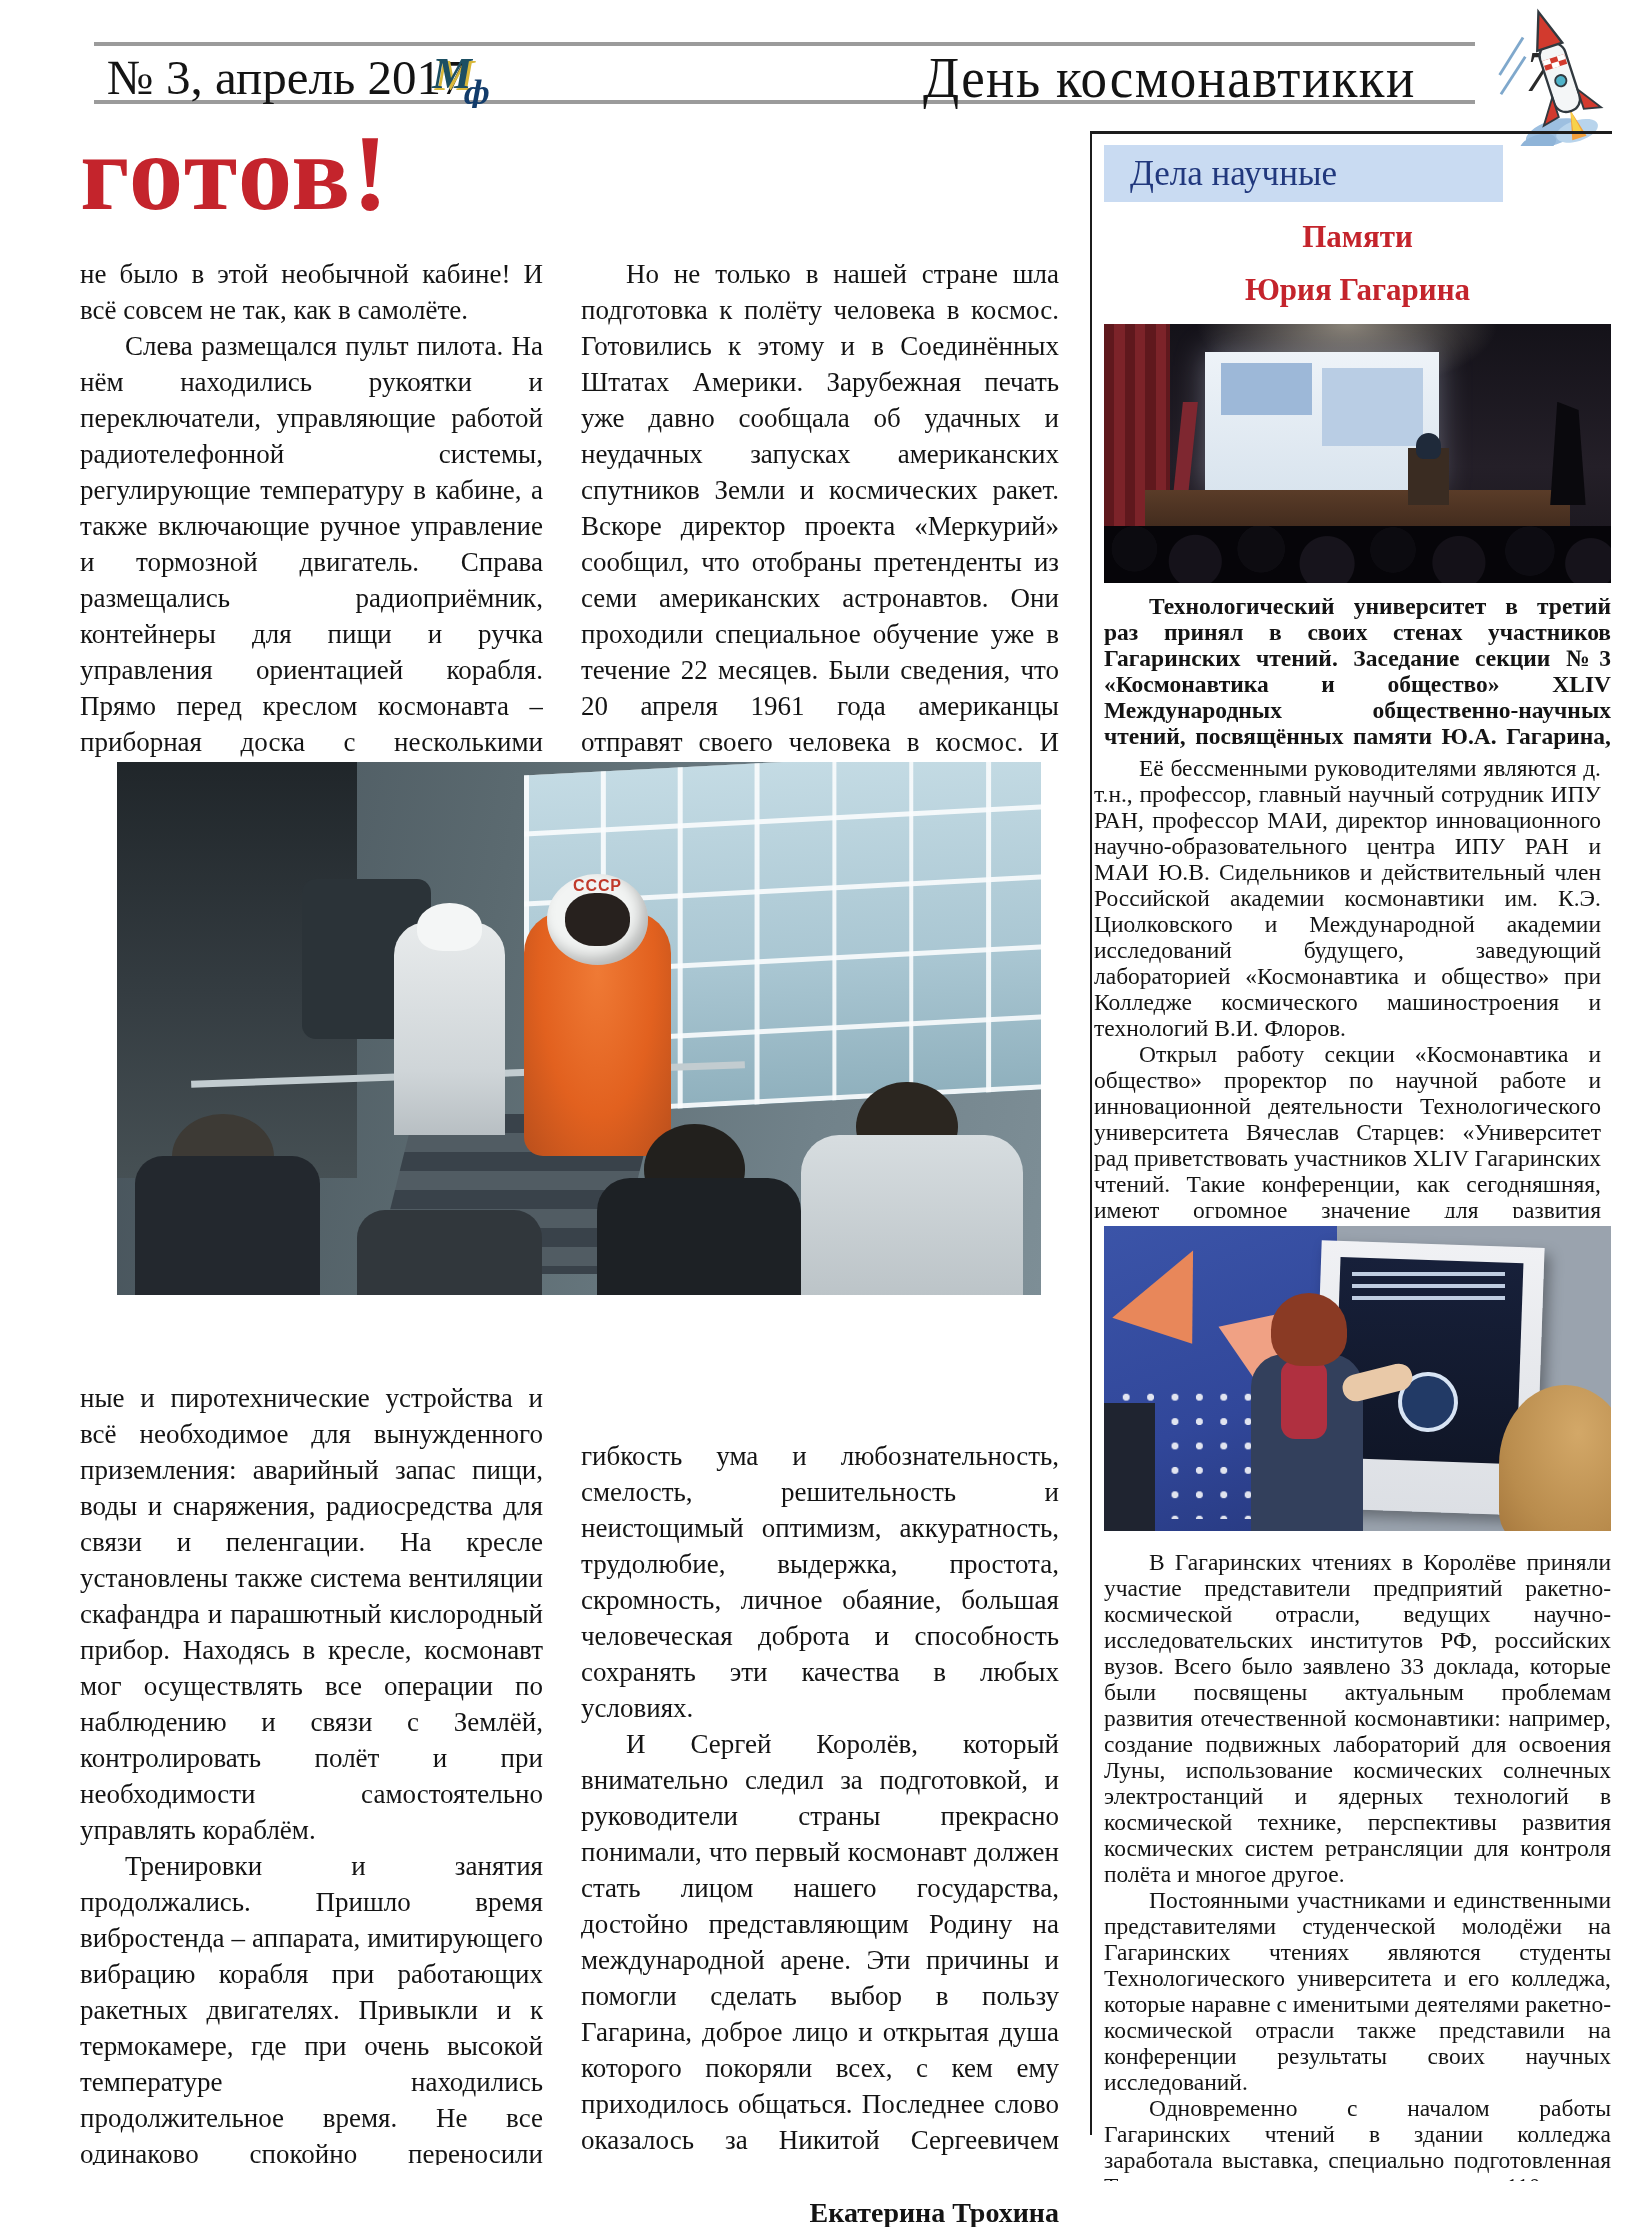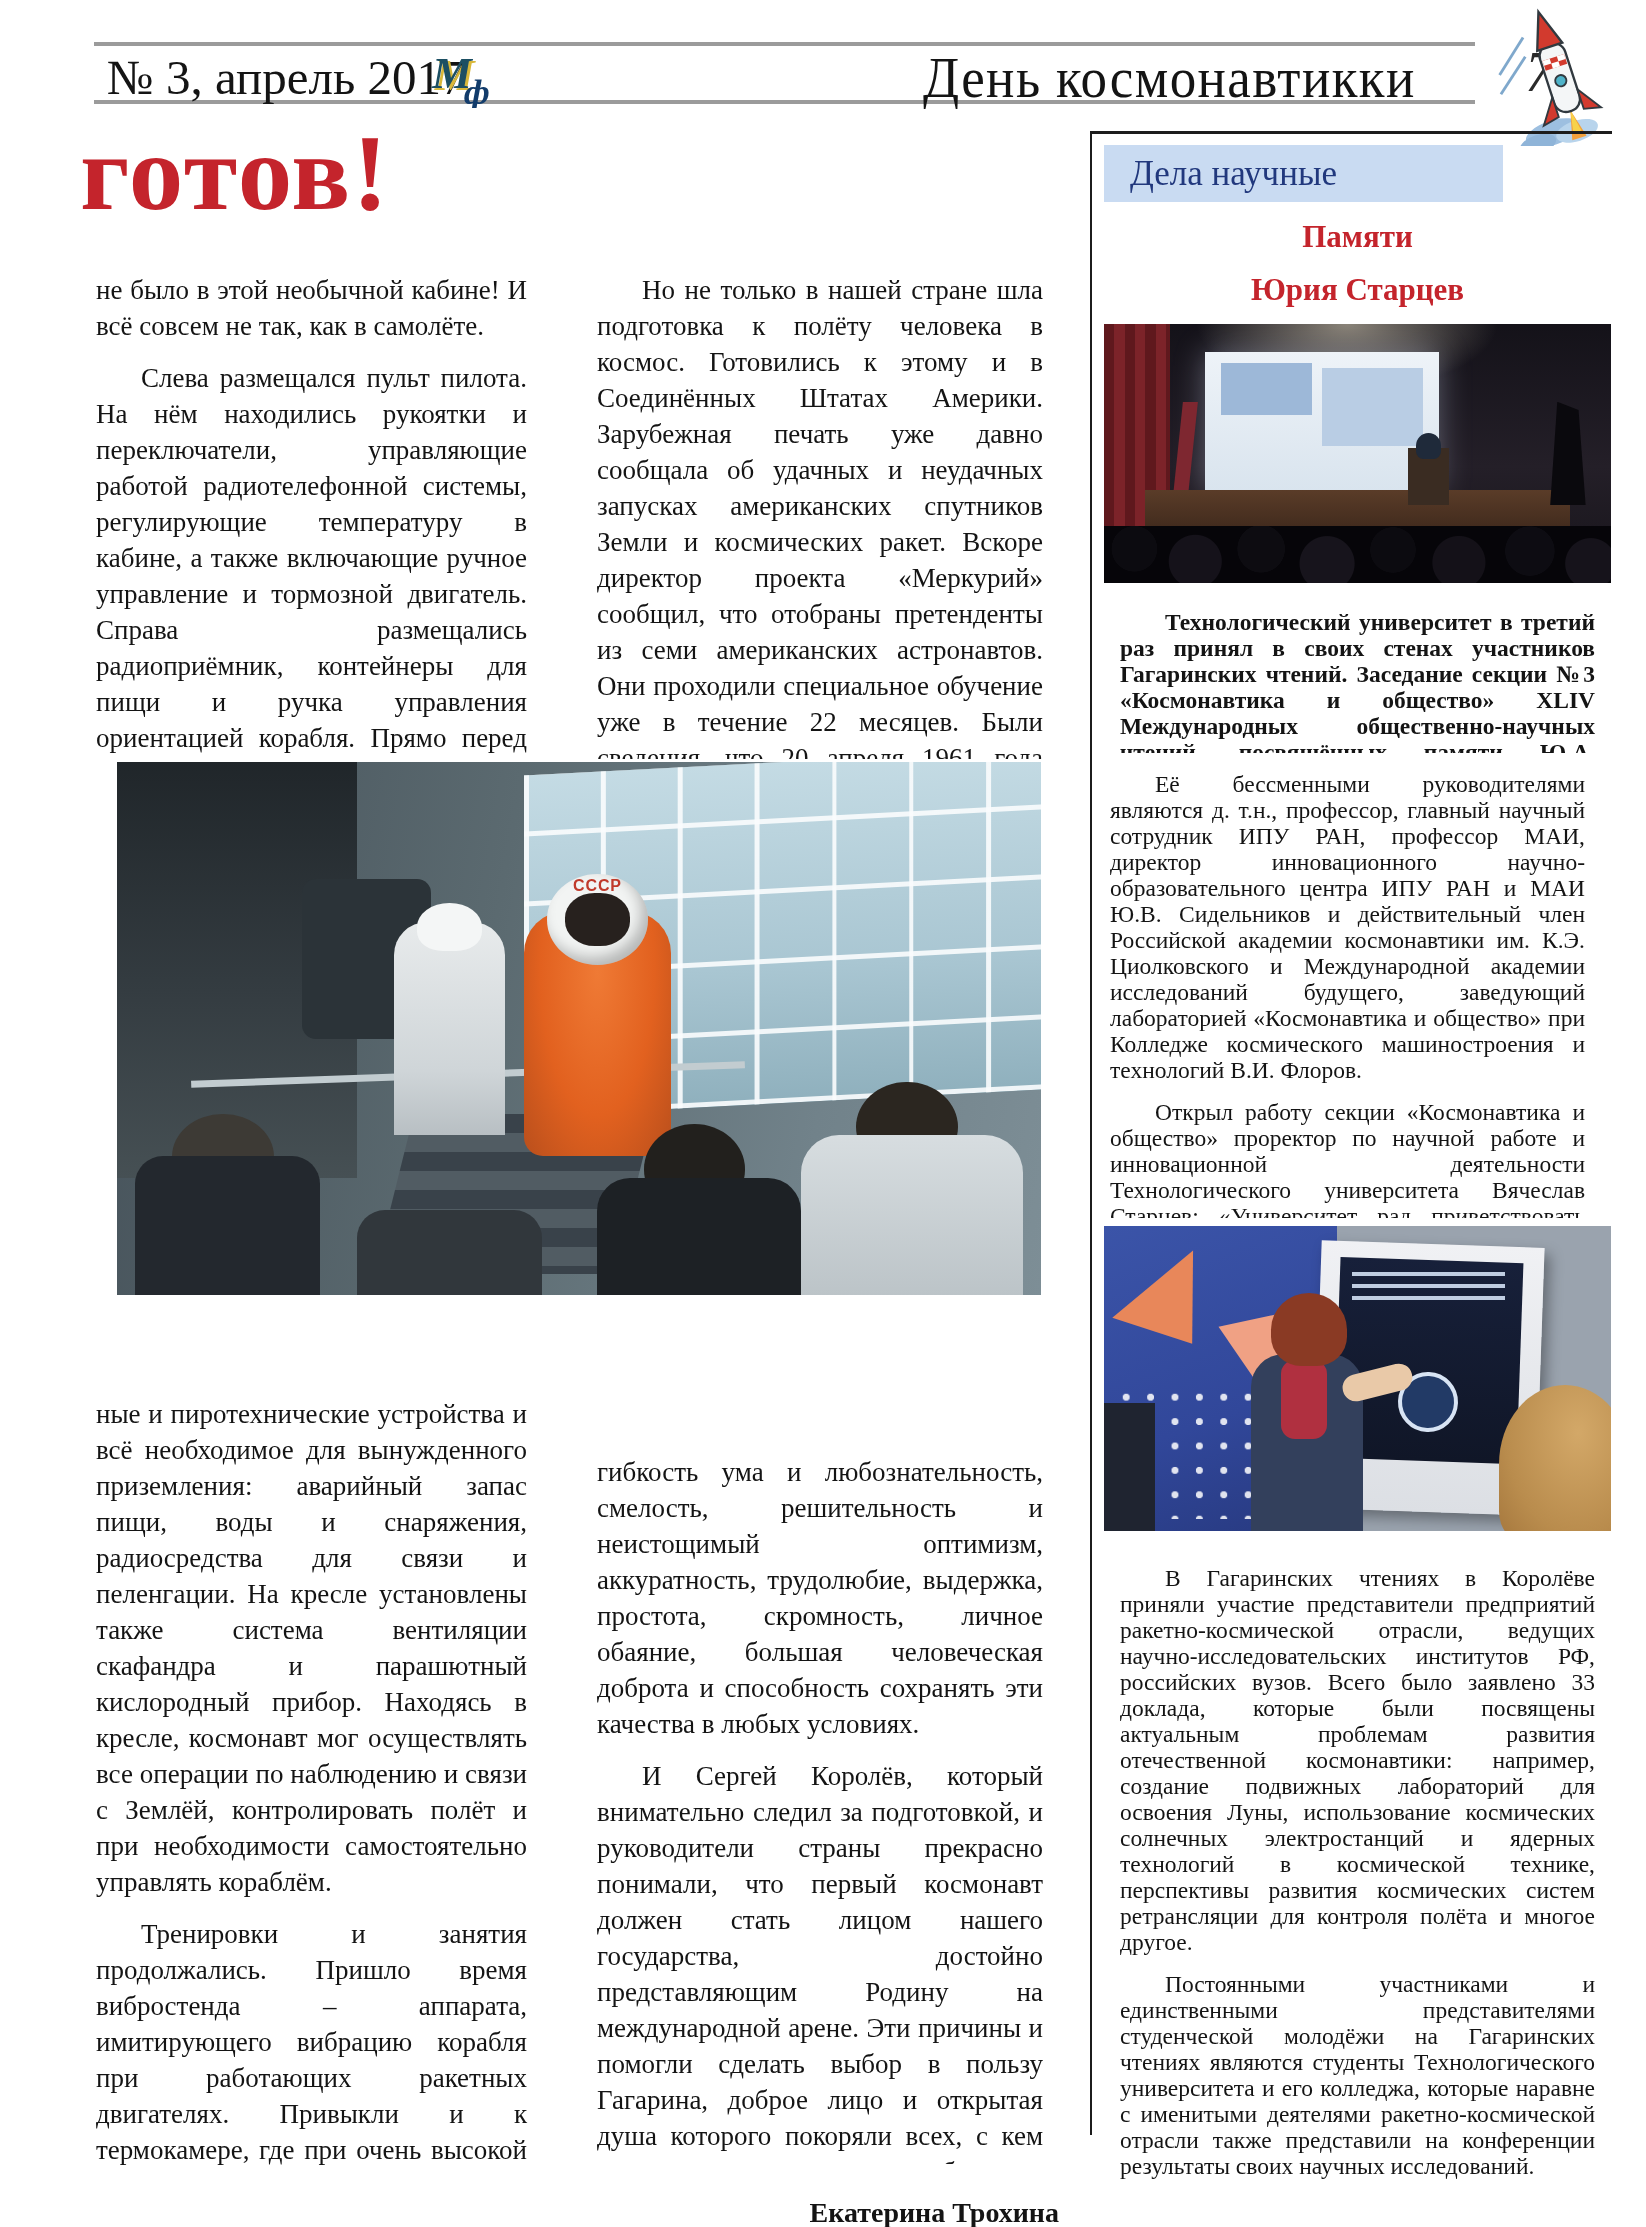--- a/index.html
+++ b/index.html
@@ -11,21 +11,21 @@
   .issue{position:absolute;left:107px;top:49px;font-size:49px;white-space:nowrap;}
   .nameplate{position:absolute;left:923px;top:45px;font-size:53px;letter-spacing:1.4px;
              transform:scaleY(1.08);transform-origin:top left;white-space:nowrap;}
   .pageno{position:absolute;left:1525px;top:39px;font-size:57px;font-style:italic;color:#2a2a2a;}
   .logo{position:absolute;left:431px;top:47px;width:70px;height:61px;}
   .rocket{position:absolute;left:1418px;top:0px;width:221px;height:146px;}
   
   .headline-red{position:absolute;left:80px;top:118px;font-size:109px;font-weight:bold;
                 color:#c4242c;letter-spacing:1.9px;line-height:1;}
   .col{position:absolute;text-align:justify;overflow:hidden;}
-  .col p{margin:16px;text-indent:45px;}
+  .col p{margin:0;text-indent:45px;}
   .col p.flush{text-indent:0;}
   .body-l{font-size:27px;line-height:36px;}
   #col1top{left:80px;top:256px;width:463px;height:503px;}
   #col2top{left:581px;top:256px;width:478px;height:503px;}
   #col1bot{left:80px;top:1380px;width:463px;height:785px;}
   #col2bot{left:581px;top:1438px;width:478px;height:726px;}
   .byline{position:absolute;font-weight:bold;font-size:28px;text-align:right;margin-top:14px;}
   #byline-left{left:581px;width:478px;top:2183px;}
   #byline-right{left:1104px;width:507px;top:2185px;font-size:26px;}
   
@@ -208,21 +208,21 @@
       <p data-interactable="false" class="flush">гибкость ума и любознательность, смелость, решительность и неистощимый оптимизм, аккуратность, трудолюбие, выдержка, простота, скромность, личное обаяние, большая человеческая доброта и способность сохранять эти качества в любых условиях.</p>
       <p data-interactable="false">И Сергей Королёв, который внимательно следил за подготовкой, и руководители страны прекрасно понимали, что первый космонавт должен стать лицом нашего государства, достойно представляющим Родину на международной арене. Эти причины и помогли сделать выбор в пользу Гагарина, доброе лицо и открытая душа которого покоряли всех, с кем ему приходилось общаться. Последнее слово оказалось за Никитой Сергеевичем Хрущёвым – Первым секретарём ЦК КПСС, Председателем Совета Министров СССР. Когда ему принесли фотографии будущих космонавтов, он без колебаний выбрал Гагарина. Дублёром был назначен Герман Титов (космонавт №2). Государственная комиссия по запуску космического корабля «Восток» 8 апреля 1961 года утверждает Юрия Гагарина на первый в мире полёт в космическое пространство.</p>
     </div>
   <div id="byline-left" class="byline" data-interactable="false">Екатерина Трохина</div>
 
   <div class="rule-black hrule-right" data-interactable="false"></div>
   <div class="vrule" data-interactable="false"></div>
   <div class="section-label" data-interactable="false">Дела научные</div>
   <div class="headline-right" data-interactable="false">
     <div data-interactable="false">Памяти</div>
-    <div data-interactable="false">Юрия Старцев</div>
+    <div data-interactable="false">Юрия Гагарина</div>
   </div>
 
   <div id="photo-conf" class="photo" data-interactable="false">
     <div class="pc-glow" data-interactable="false"></div>
     <div class="pc-curtain" data-interactable="false"></div>
     <div class="pc-screen" data-interactable="false"></div>
     <div class="pc-sc1" data-interactable="false"></div>
     <div class="pc-sc2" data-interactable="false"></div>
     <div class="pc-flag" data-interactable="false"></div>
     <div class="pc-stage" data-interactable="false"></div>

